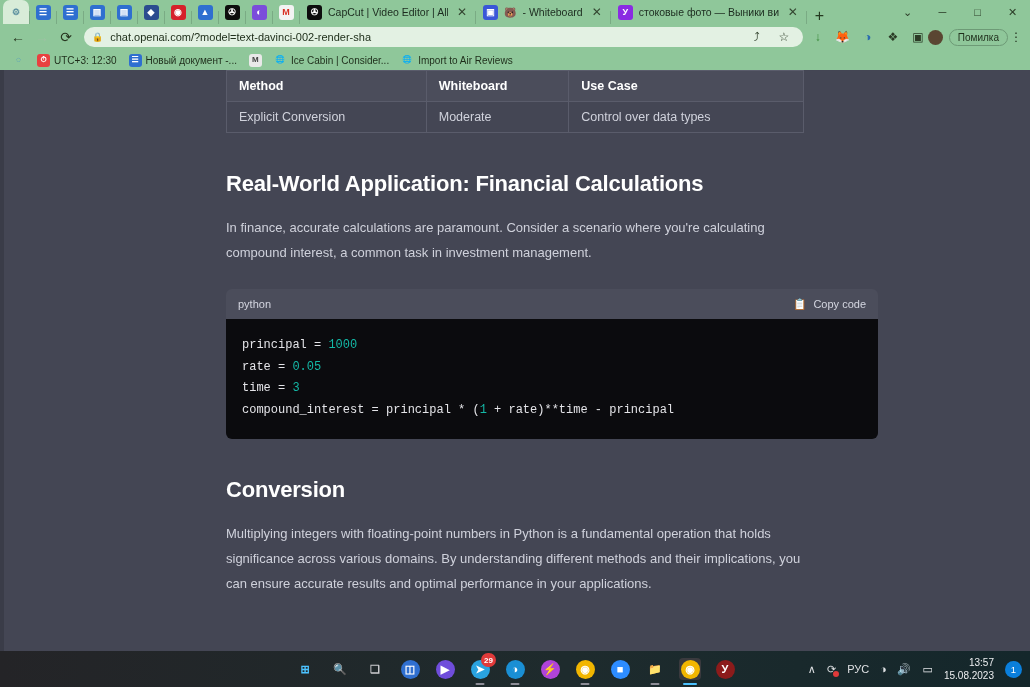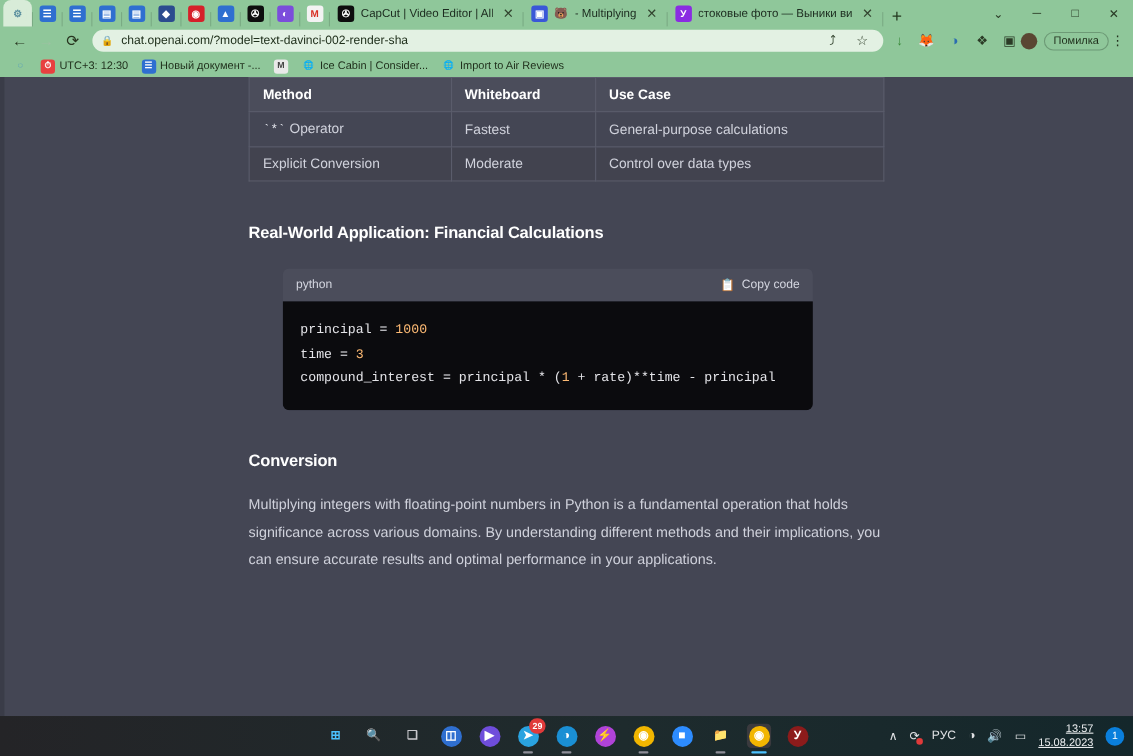--- a/index.html
+++ b/index.html
@@ -87,37 +87,37 @@
   .md-table { width: 578px; border-collapse: collapse; margin-top: 0; }
   .md-table th, .md-table td {
     border: 1px solid #5a5c6b; padding: 8px 12px; text-align: left;
     font-size: 12.5px; vertical-align: middle;
   }
   .md-table th { color: #fff; font-weight: bold; background: #4b4d5b; height: 30px; }
   .md-table td { color: #d0d2dc; height: 29px; }
   .md-table tr:nth-child(even) td { background: #42434f; }
   code.inline { font-family: "Liberation Mono", monospace; font-size: 11.5px; color: #e6e7ee; }
 
-  h2.sec { font-size: 15px; color: #fff; font-weight: bold; margin: 38px 0 18px; letter-spacing: -0.2px; }
+  h2.sec { font-size: 22px; color: #fff; font-weight: bold; margin: 38px 0 18px; letter-spacing: -0.2px; }
   p.body { font-size: 13px; color: #cfd1db; line-height: 25px; margin-bottom: 4px; }
 
   
-  .codeblock { margin-top: 24px; border-radius: 6px; overflow: hidden; width: 482px; margin-left: 31px; }
+  .codeblock { margin-top: 24px; border-radius: 6px; overflow: hidden; width: 652px; }
   .code-head {
     background: #4b4d5b; height: 30px; display: flex; align-items: center;
     padding: 0 12px; font-size: 11px; color: #d4d6e0;
   }
   .copy { margin-left: auto; display: flex; align-items: center; gap: 6px; font-size: 11px;
           color: #d4d6e0; cursor: pointer; }
   .code-body {
     background: #0b0b0e; padding: 16px 16px 18px;
     font-family: "Liberation Mono", monospace; font-size: 12px; line-height: 21.5px;
     color: #e4e4e8; white-space: pre;
   }
-  .num { color: #fdba74; }
+  .num { color: #14b8a6; }
 
   
   .taskbar {
     position: absolute; top: 651px; left: 0; width: 1030px; height: 36px;
     background: linear-gradient(90deg,#242427 0%,#1e2b2d 55%,#14272b 100%);
     display: flex; align-items: center;
   }
   .tb-center { position: absolute; left: 50%; transform: translateX(-50%);
                display: flex; align-items: center; gap: 13px; }
   .ti { width: 22px; height: 22px; display: flex; align-items: center; justify-content: center;
@@ -127,21 +127,21 @@
   .ti.active { background: #3a3a3e; }
   .ti.active::after { content:''; position:absolute; bottom:-5px; left:50%; transform:translateX(-50%);
                       width:14px; height:2.5px; background:#4cc2ff; border-radius:1px; }
   .badge {
     position: absolute; top: -5px; right: -5px; min-width: 14px; height: 14px;
     background: #e03a3a; color: #fff; border-radius: 7px; font-size: 8px;
     display: flex; align-items: center; justify-content: center; padding: 0 3px; font-weight: bold;
   }
   .tray { position: absolute; right: 8px; display: flex; align-items: center; gap: 11px; }
   .tray-ico { font-size: 11px; color: #dfe1e4; display:flex; align-items:center; cursor: pointer; }
-  .clock { font-size: 10px; color: #eceef0; text-align: right; line-height: 13px; cursor: pointer; text-decoration: underline; }
+  .clock { font-size: 10px; color: #eceef0; text-align: right; line-height: 13px; cursor: pointer; }
   .notif { width: 17px; height: 17px; border-radius: 50%; background: #0a7fdc; color: #fff;
            font-size: 9.5px; display: flex; align-items: center; justify-content: center; cursor: pointer; }
 </style>
 </head>
 <body>
 
 <div class="browser">
 
   <div class="tabstrip">
     <div id="pinned-tabs" style="display:flex;align-items:flex-end">
@@ -193,21 +193,21 @@
     <div id="full-tabs" style="display:flex;align-items:flex-end">
         <div class="tab-full">
           <span class="fav" style="background:#0d0d0d;color:#ffffff">✇</span>
           <span class="tab-title">CapCut | Video Editor | All-In-On</span>
           <span class="tab-x">✕</span>
         </div>
         <div class="tab-sep"></div>
         <div class="tab-full">
           <span class="fav" style="background:#3a57d8;color:#ffffff">▣</span>
           <span style="font-size:10px">🐻</span>
-          <span class="tab-title">- Multiplying</span>
+          <span class="tab-title">- Whiteboard</span>
           <span class="tab-x">✕</span>
         </div>
         <div class="tab-sep"></div>
         <div class="tab-full">
           <span class="fav" style="background:#8a2be2;color:#ffffff">У</span>
           <span class="tab-title wide">стоковые фото — Выники вишуку</span>
           <span class="tab-x">✕</span>
         </div>
         <div class="tab-sep"></div>
       </div>
@@ -280,43 +280,39 @@
       <table class="md-table">
         <thead>
             <tr id="table-head">
               <th>Method</th>
               <th>Whiteboard</th>
               <th>Use Case</th>
             </tr>
           </thead>
         <tbody id="table-body">
             <tr>
-              <td><code class="inline">`*`</code><span> Operator</span></td>
-              <td>Fastest</td>
-              <td>General-purpose calculations</td>
-            </tr>
-            <tr>
               <td>Explicit Conversion</td>
               <td>Moderate</td>
               <td>Control over data types</td>
             </tr>
           </tbody>
       </table>
 
       <h2 class="sec">Real-World Application: Financial Calculations</h2>
+      <p class="body">In finance, accurate calculations are paramount. Consider a scenario where you're calculating compound interest, a common task in investment management.</p>
 
       <div class="codeblock">
         <div class="code-head">
           <span>python</span>
           <span class="copy">
             <span>📋</span>
             <span>Copy code</span>
           </span>
         </div>
-        <div class="code-body" id="code-body"><div><span>principal = </span><span class="num">1000</span><span></span></div><div><span>time = </span><span class="num">3</span><span></span></div><div><span>compound_interest = principal * (</span><span class="num">1</span><span> + rate)**time - principal</span></div></div>
+        <div class="code-body" id="code-body"><div><span>principal = </span><span class="num">1000</span><span></span></div><div><span>rate = </span><span class="num">0.05</span><span></span></div><div><span>time = </span><span class="num">3</span><span></span></div><div><span>compound_interest = principal * (</span><span class="num">1</span><span> + rate)**time - principal</span></div></div>
       </div>
 
       <h2 class="sec">Conversion</h2>
       <p class="body">Multiplying integers with floating-point numbers in Python is a fundamental operation that holds significance across various domains. By understanding different methods and their implications, you can ensure accurate results and optimal performance in your applications.</p>
     </div>
 
   </div>
 </div>
 
 <div class="taskbar">

